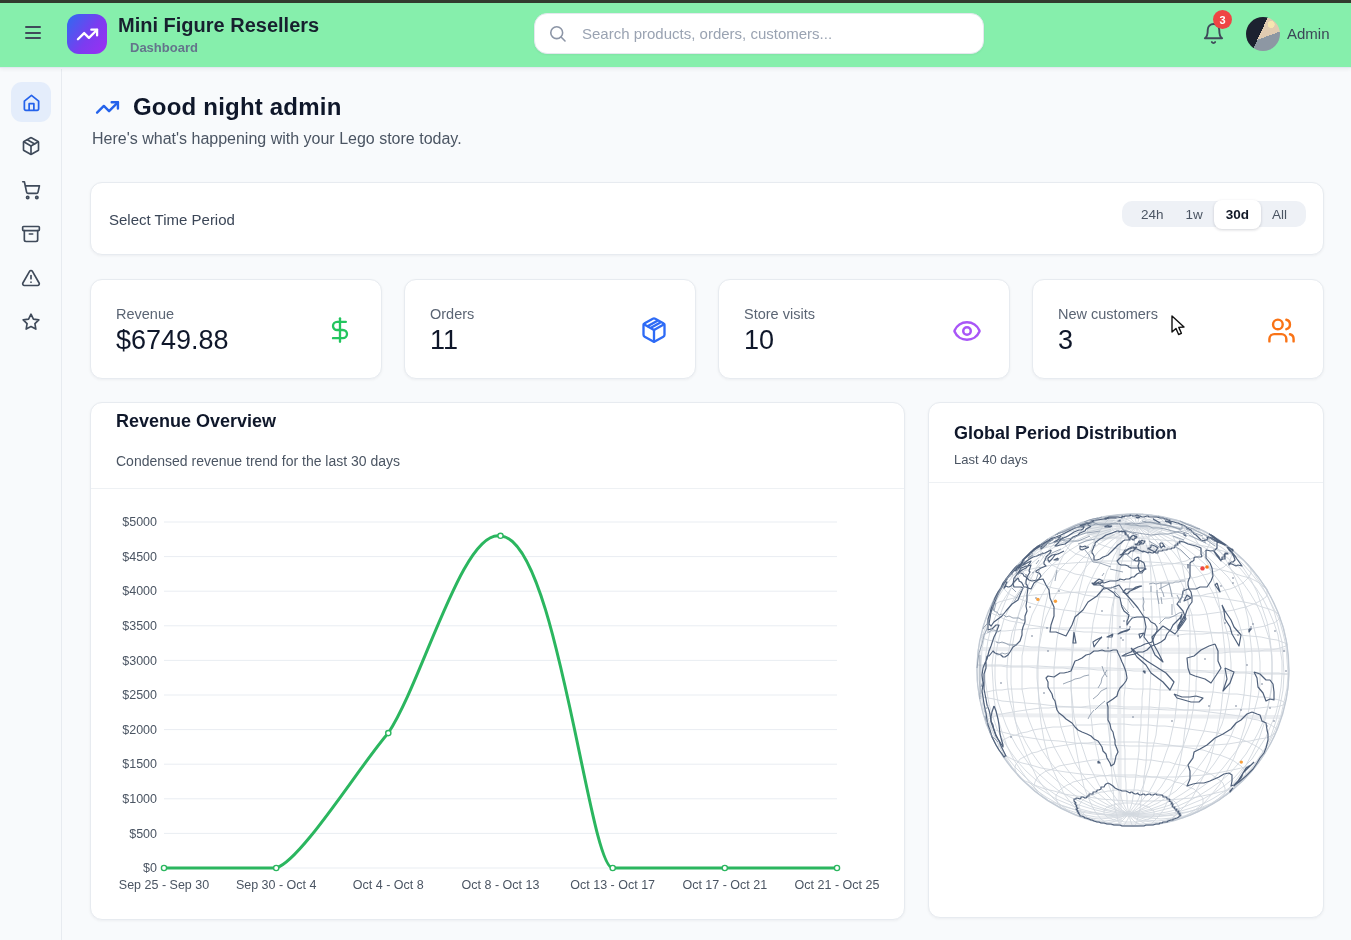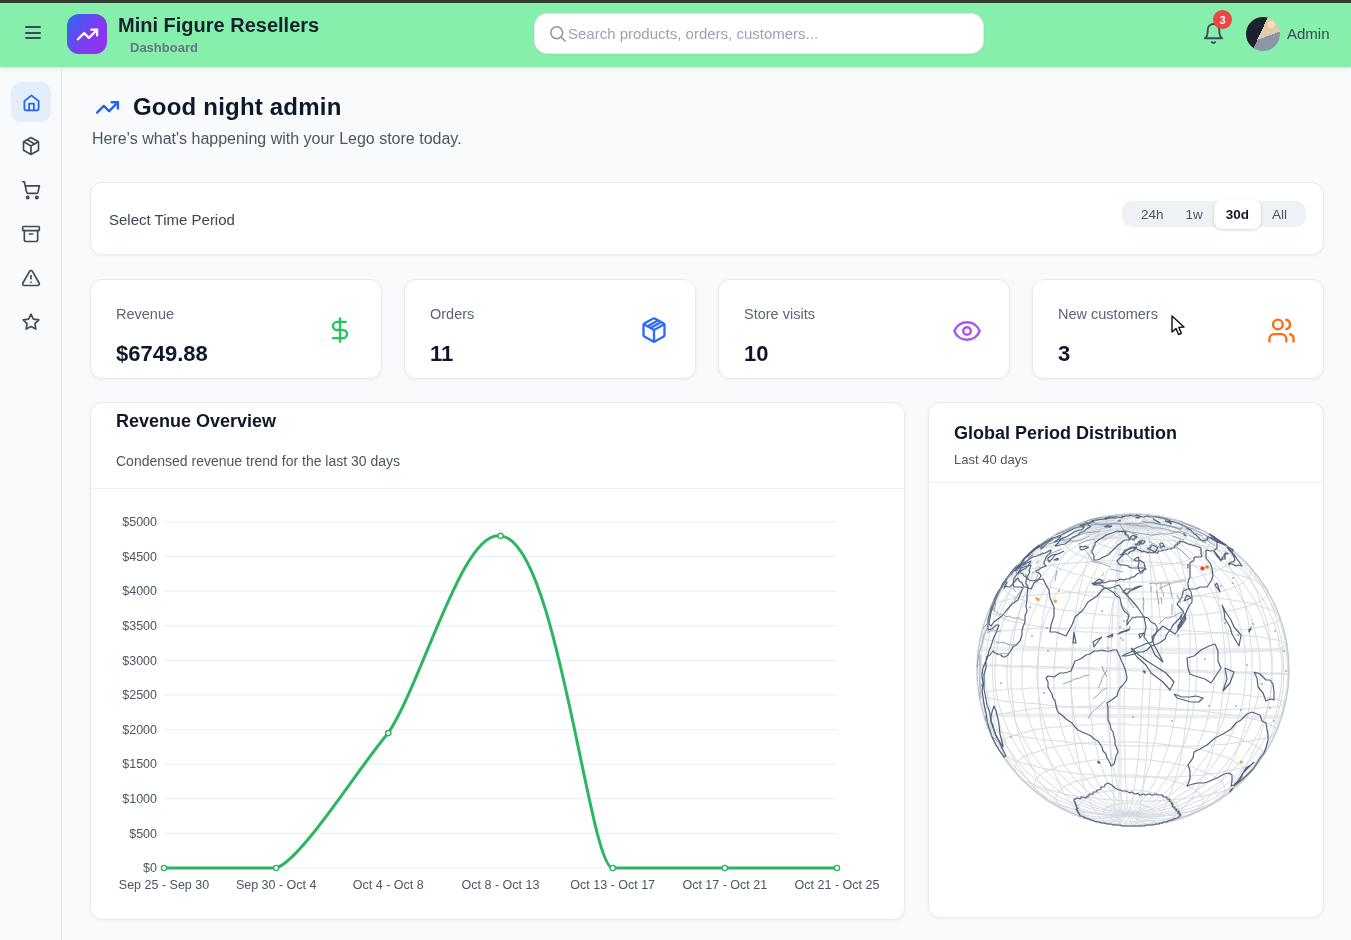--- a/index.html
+++ b/index.html
@@ -13,21 +13,21 @@
   .burger span { display:block; height:2px; background:#3f4a5a; border-radius:1px; margin-bottom:3.6px; }
   .logo { position:absolute; left:67px; top:14px; width:40px; height:40px; border-radius:12px;
           background:linear-gradient(125deg,#2c6cf0 0%,#7b3cf0 55%,#9d2ff2 100%);
           display:flex; align-items:center; justify-content:center; }
   .brand-title { position:absolute; left:118px; top:14px; font-size:20px; font-weight:700; color:#17202e; }
   .brand-sub { position:absolute; left:130px; top:40px; font-size:13px; color:#64748b;font-weight:bold; }
   .search { position:absolute; left:534px; top:13px; width:450px; height:41px; background:#fff;
             border:1px solid #e4e8ee; border-radius:13px; box-shadow:0 1px 2px rgba(15,23,42,.05);
             display:flex; align-items:center; }
   .search svg { margin-left:13px; }
-  .search .ph { margin-left:1px; font-size:15px; color:#9aa3b2; }
+  .search .ph { margin-left:15px; font-size:15px; color:#9aa3b2; }
   .bell { position:absolute; left:1202px; top:22px; }
   .badge { position:absolute; left:1213px; top:10px; width:19px; height:19px; background:#ef4444; border-radius:50%;
            color:#fff; font-size:11px; font-weight:700; display:flex; align-items:center; justify-content:center; }
   .avatar { position:absolute; left:1246px; top:17px; width:34px; height:34px; border-radius:50%; overflow:hidden;
             background:
               radial-gradient(circle at 74% 22%, rgba(248,232,176,.9) 0 9%, rgba(248,232,176,0) 10%),
               linear-gradient(115deg, #1c2130 0 44%, rgba(0,0,0,0) 44%),
               linear-gradient(160deg, #e0cbb1 0 58%, #8d97a3 58%); }
   .admin { position:absolute; left:1287px; top:25px; font-size:15px; color:#3b4657; }
   
@@ -43,21 +43,21 @@
           box-shadow:0 1px 3px rgba(15,23,42,.05); }
   .timecard { left:90px; top:182px; width:1234px; height:73px;text-align:right; }
   .timecard .lbl { position:absolute; left:18px; top:28px; font-size:15px; color:#3b4657; }
   .btngroup { position:absolute; right:17px; top:18px; height:26px; background:#eef1f6; border-radius:10px;
               display:flex; align-items:center; padding:0 8px; }
   .btngroup .b { font-size:13.5px; color:#4b5563; padding:6px 11px; border-radius:8px; }
   .btngroup .b.sel { background:#fff; color:#111827; font-weight:700; box-shadow:0 1px 3px rgba(15,23,42,.18); padding:7px 12px; }
 
   .stat { width:292px; height:100px; top:279px; }
   .stat .l { position:absolute; left:25px; top:26px; font-size:14.5px; color:#5b6574; }
-  .stat .v { position:absolute; left:25px; top:45px; font-size:22px; font-weight:700; color:#0f172a;margin-top:16px; }
+  .stat .v { position:absolute; left:25px; top:45px; font-size:27px; font-weight:400; color:#0f172a; }
   .stat .ic { position:absolute; right:27px; top:36px; }
 
   .panel-title { position:absolute; font-size:18px; font-weight:700; color:#0f172a; }
   .panel-sub { position:absolute; font-size:14px; color:#4b5563; }
 
   .revcard { left:90px; top:402px; width:815px; height:518px; }
   .revhead { position:absolute; left:0; top:0; width:100%; height:86px; border-bottom:1px solid #eef1f4; }
   .globecard { left:928px; top:402px; width:396px; height:516px; }
   .globehead { position:absolute; left:0; top:0; width:100%; height:80px; border-bottom:1px solid #eef1f4; }
 

